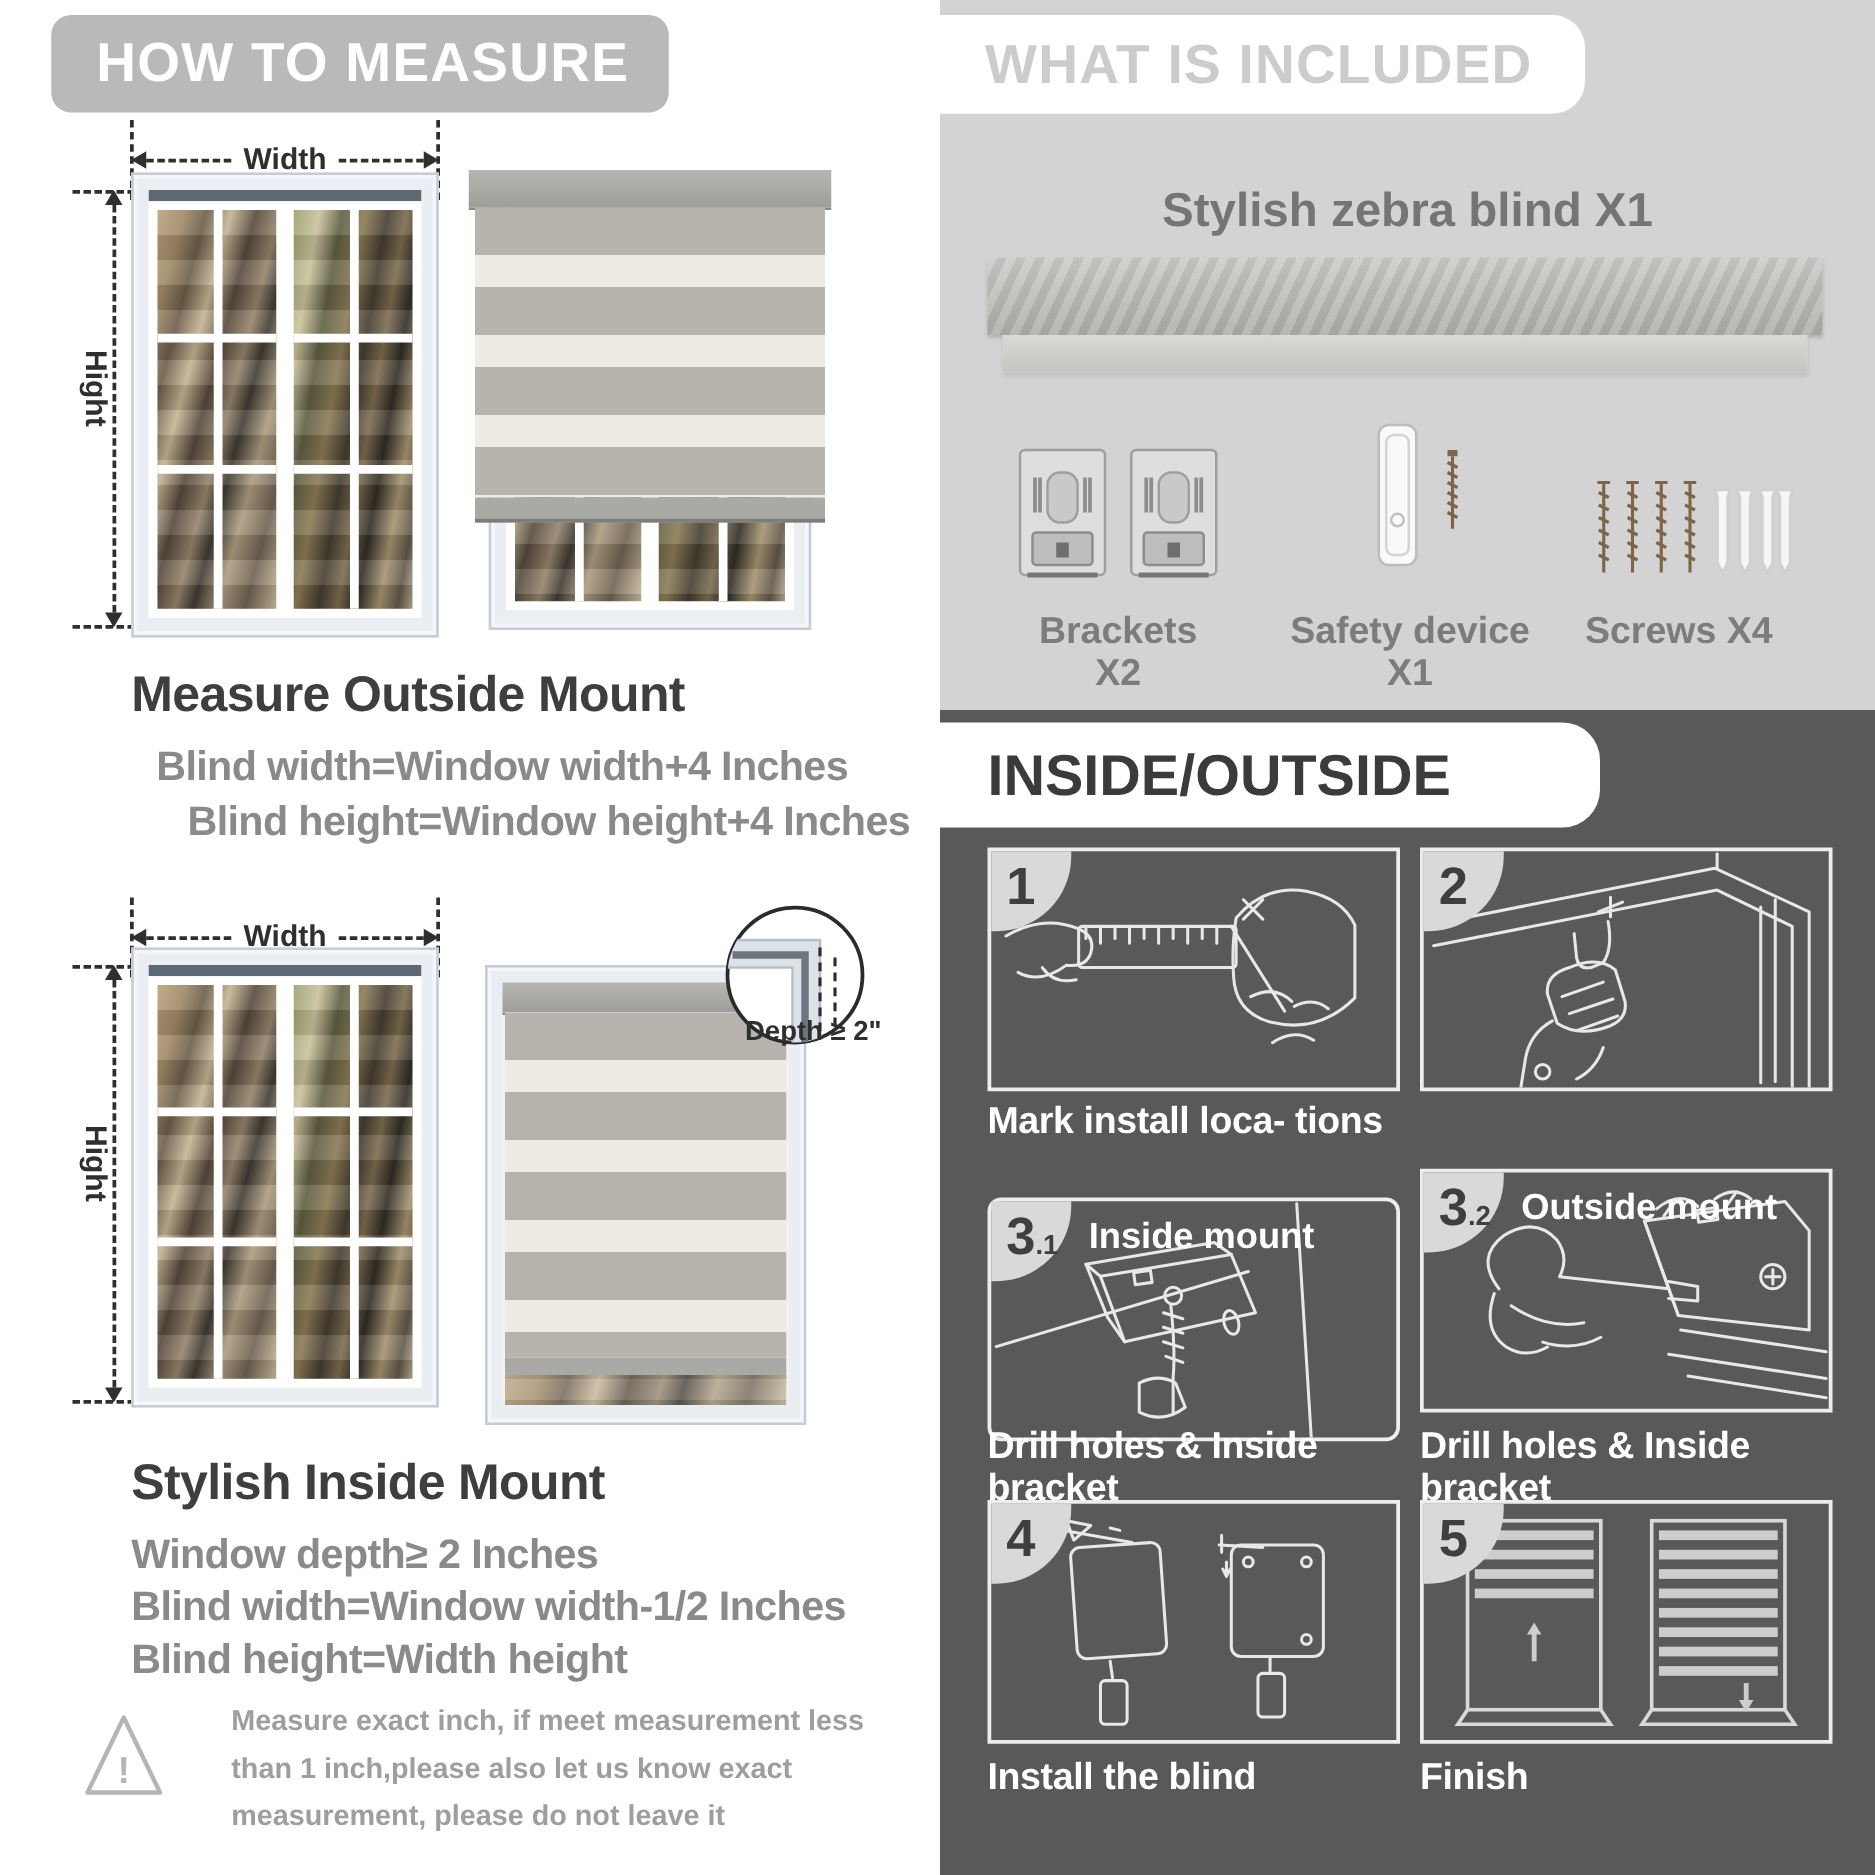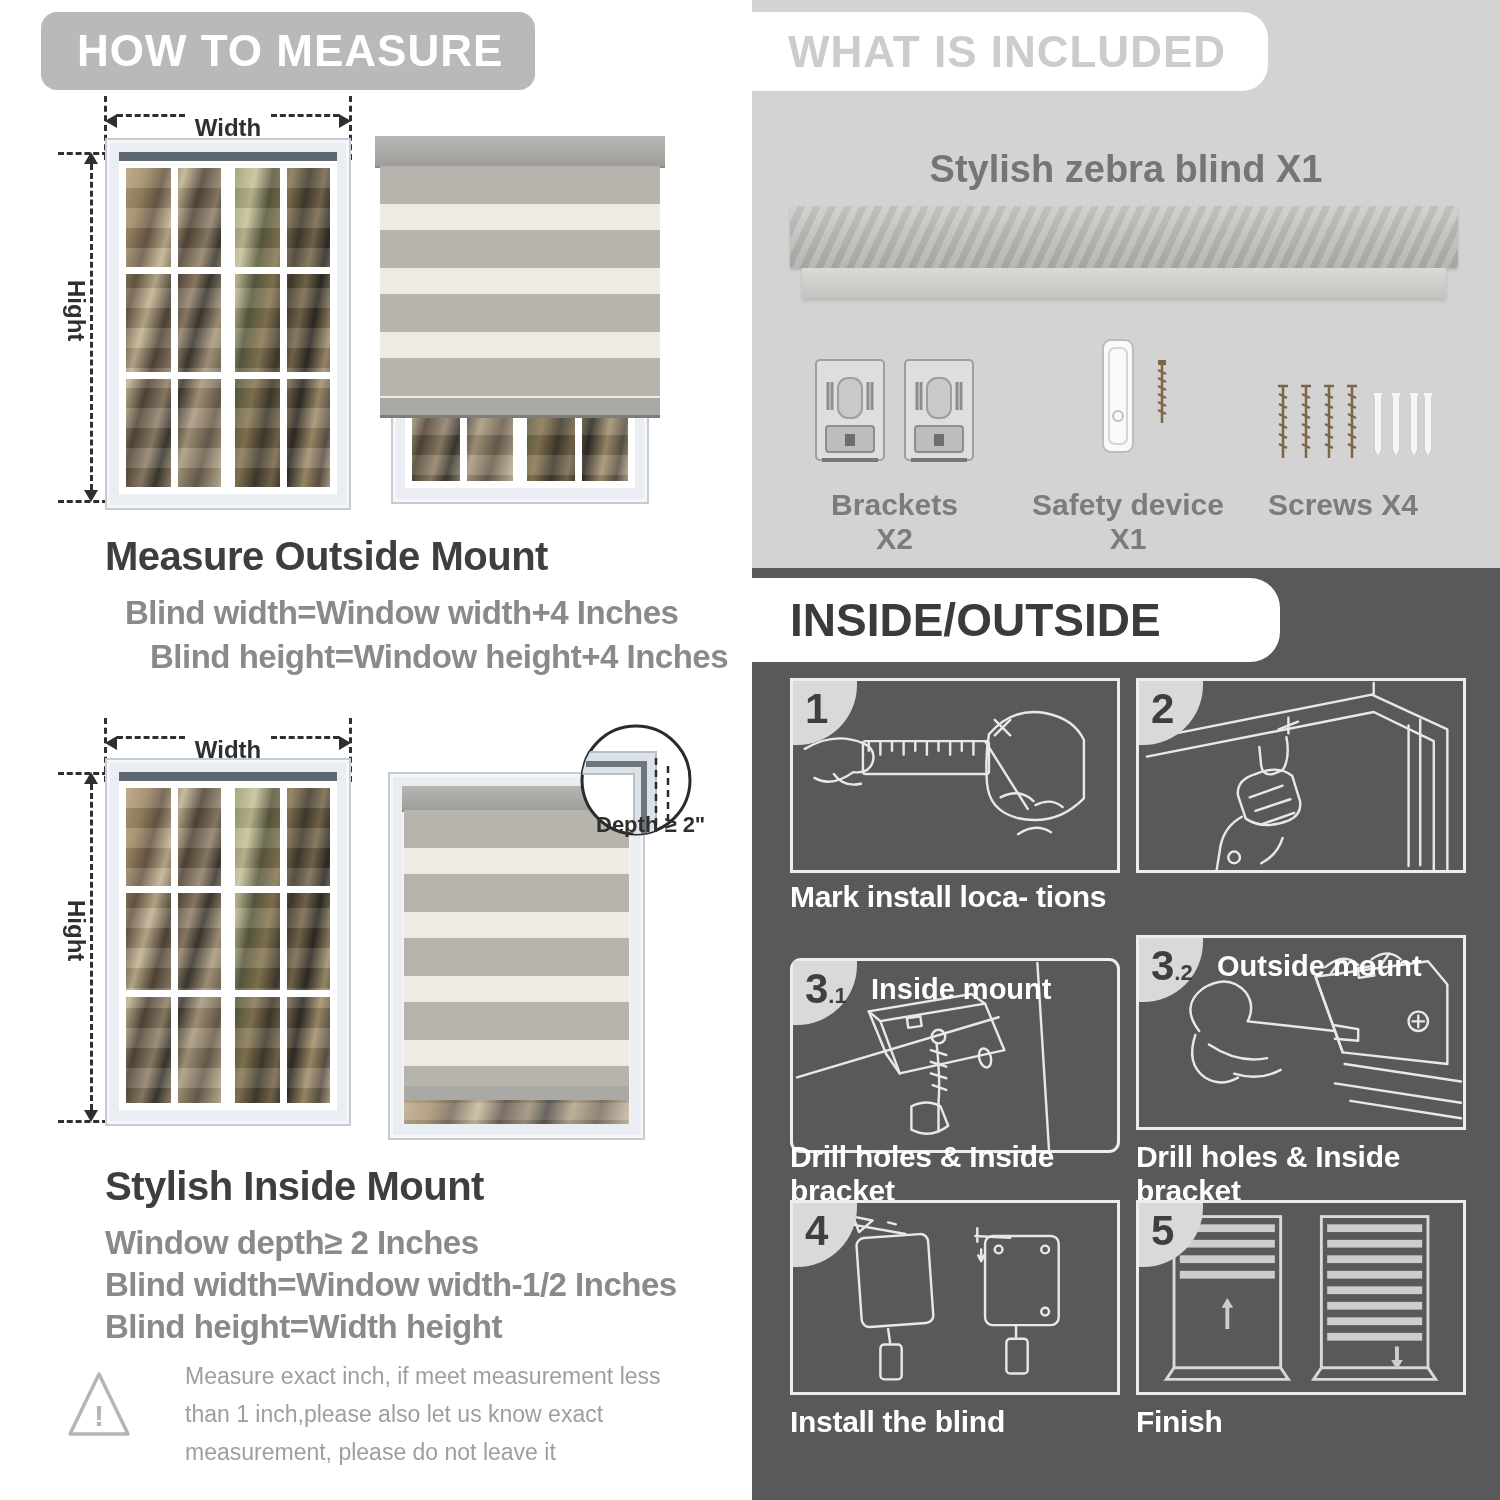--- a/index.html
+++ b/index.html
@@ -33,37 +33,37 @@
   .mull.v{top:0;bottom:0;width:7px;left:calc(50% - 3px);}
   .mull.h1{left:0;right:0;height:7px;top:31%;}
   .mull.h2{left:0;right:0;height:7px;top:64%;}
 
   
   .zebra{background:repeating-linear-gradient(180deg,#b6b4ad 0 38px,#eeebe4 38px 64px);}
   .cassette{background:linear-gradient(#b6b6b2,#9d9d99);border-bottom:2px solid #8a8a86;}
   .bottomrail{background:#a9a9a5;border-bottom:3px solid #7d7d79;}
 
   
-  .dim-h{display:flex;color:#2f2f2f;}
+  .dim-h{display:flex;align-items:center;color:#2f2f2f;}
   .dim-h .lab{font-size:24px;font-weight:bold;padding:0 10px;white-space:nowrap;}
   .dim-h .seg{flex:1;border-top:3px dashed #2f2f2f;height:0;}
   .ah-l{width:0;height:0;border-top:7px solid transparent;border-bottom:7px solid transparent;border-right:12px solid #2f2f2f;}
   .ah-r{width:0;height:0;border-top:7px solid transparent;border-bottom:7px solid transparent;border-left:12px solid #2f2f2f;}
   .ah-u{width:0;height:0;border-left:7px solid transparent;border-right:7px solid transparent;border-bottom:12px solid #2f2f2f;}
   .ah-d{width:0;height:0;border-left:7px solid transparent;border-right:7px solid transparent;border-top:12px solid #2f2f2f;}
   .vdash{border-left:3px dashed #2f2f2f;width:0;}
   .hdash{border-top:3px dashed #2f2f2f;height:0;}
   .dim-v{display:flex;flex-direction:column;align-items:center;}
   .dim-v .seg{flex:1;border-left:3px dashed #2f2f2f;width:0;}
   .vlabel{writing-mode:vertical-rl;font-size:24px;font-weight:bold;color:#2f2f2f;}
 
   
   .h-dark{font-size:40px;font-weight:bold;color:#3e3e3e;letter-spacing:-0.5px;}
   .t-gray{font-size:33px;font-weight:bold;color:#8a8a8a;letter-spacing:-0.5px;}
-  .note-line{font-size:23px;font-weight:normal;color:#9e9e9e;line-height:28px;}
+  .note-line{font-size:23px;font-weight:bold;color:#9e9e9e;line-height:28px;}
 
   
   .stylish{left:752px;top:148px;width:748px;text-align:center;font-size:38px;font-weight:bold;color:#757575;}
   .headrail{left:790px;top:206px;width:668px;height:62px;border-radius:2px;
     background:linear-gradient(180deg,#cbcbc9 0%,#bcbcb8 45%,#adada9 100%);box-shadow:0 2px 3px rgba(0,0,0,.15);}
   .headrail::after{content:"";position:absolute;inset:0;background:repeating-linear-gradient(115deg,rgba(255,255,255,.13) 0 7px,rgba(0,0,0,.05) 7px 14px);}
   .underrail{left:802px;top:268px;width:644px;height:30px;background:linear-gradient(180deg,#d9d9d5,#c4c4c0);box-shadow:0 3px 4px rgba(0,0,0,.12);}
   .item-label{font-size:30px;font-weight:bold;color:#7c7c7c;text-align:center;}
 
   

